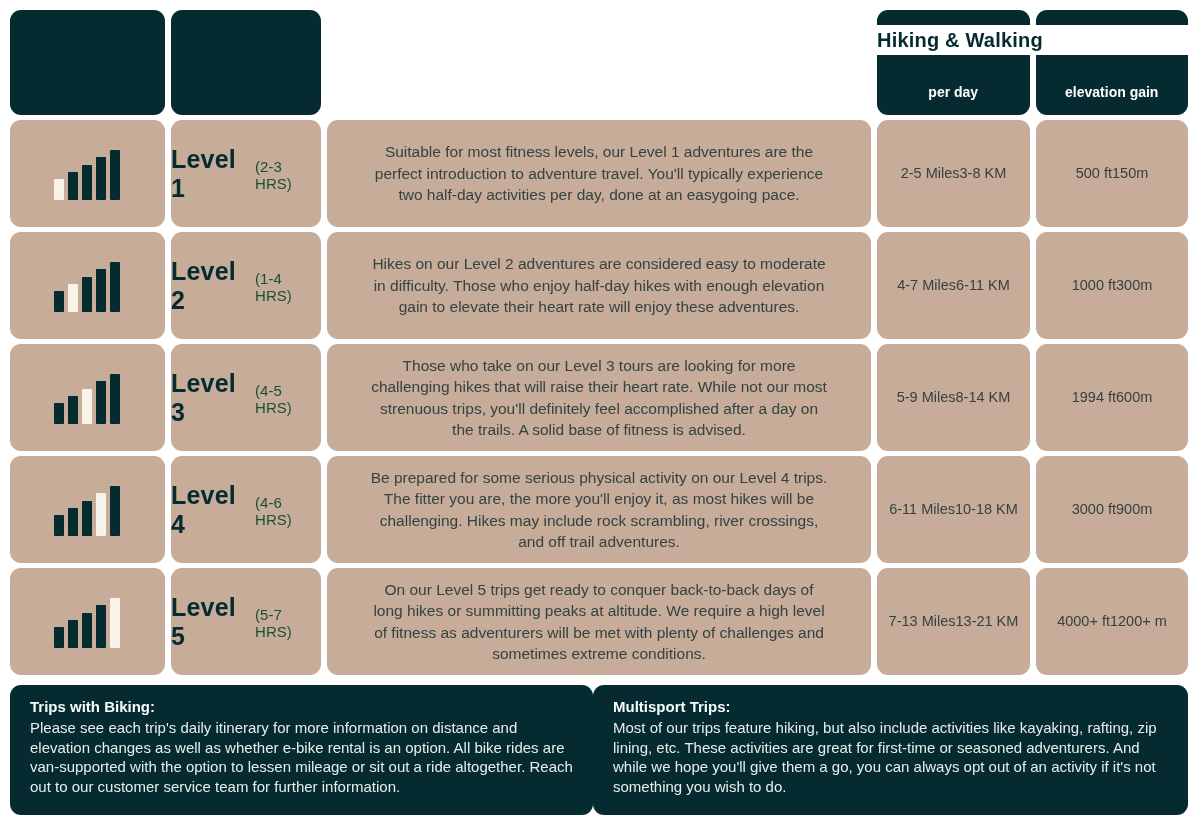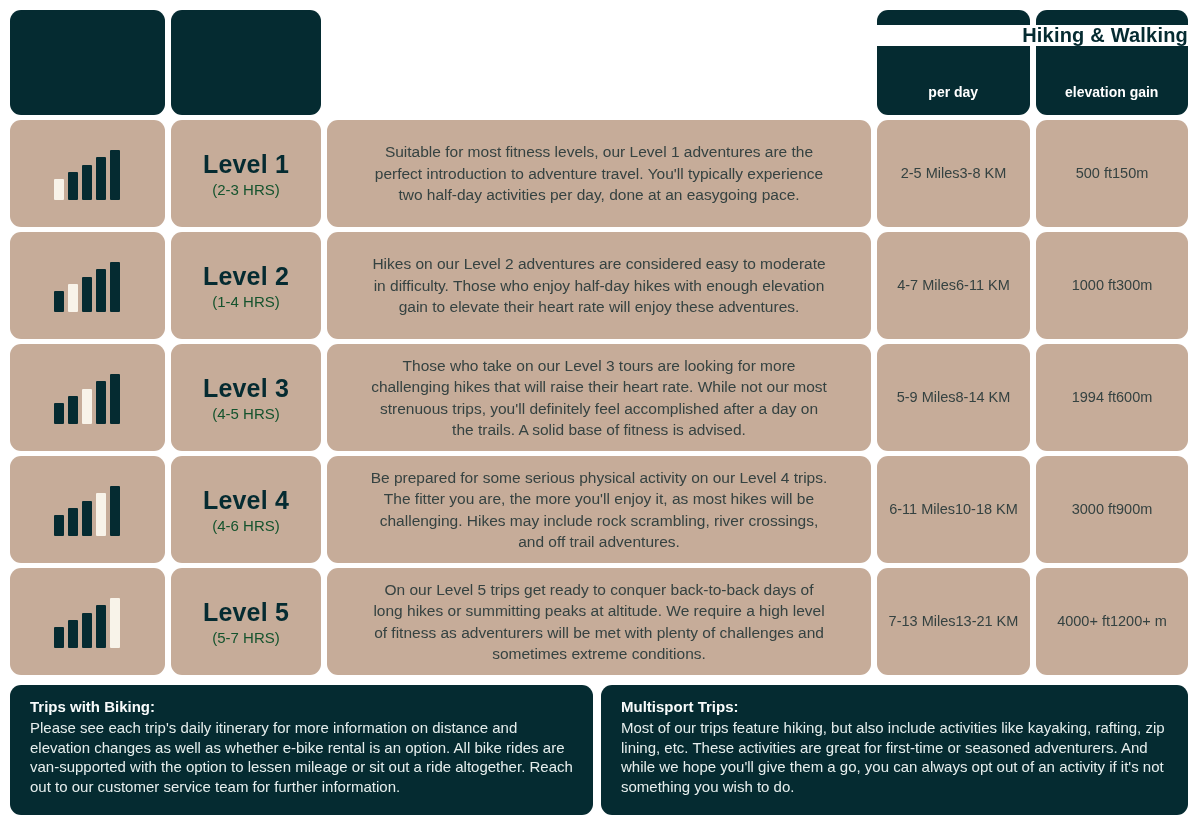--- a/index.html
+++ b/index.html
@@ -34,47 +34,47 @@
     color:var(--white);font-size:20px;font-weight:bold;letter-spacing:.2px;
   }
   .hw-wrap{grid-column:4 / 6;position:relative;display:flex;gap:6px;}
   .hw-col{
     flex:1;background:var(--dark);border-radius:11px;
     display:flex;flex-direction:column;justify-content:flex-end;align-items:center;
     padding-bottom:13px;
     color:var(--white);font-size:14px;font-weight:bold;text-align:center;line-height:1.45;gap:36px;
   }
   .hw-band{
-    position:absolute;left:0;right:0;top:15px;height:21px;
+    position:absolute;left:0;right:0;top:15px;height:30px;
     background:var(--white);z-index:2;
-    display:flex;align-items:center;justify-content:flex-end;
+    display:flex;align-items:center;justify-content:flex-start;
   }
   .hw-title{color:var(--dark);font-size:20px;font-weight:bold;letter-spacing:.2px;}
 
   
   .icon-cell{display:flex;align-items:center;justify-content:center;}
   .bars{width:68px;height:52px;display:block;}
   .level-cell{
-    display:flex;flex-direction:column;align-items:center;justify-content:center;
+    display:flex;flex-direction:row;align-items:center;justify-content:center;
     color:var(--dark);text-align:left;
   }
   .level-title{font-size:25px;font-weight:bold;letter-spacing:.2px;}
   .level-hours{font-size:15px;margin-top:2px;color:#14532d;}
   .desc-cell{
     display:flex;align-items:center;justify-content:center;
     padding:8px 41px;text-align:center;
     color:var(--text);font-size:15.5px;line-height:1.38;
   }
   .stat-cell{
     display:flex;flex-direction:row;align-items:center;justify-content:center;
     color:var(--text);font-size:14.5px;line-height:1.5;text-align:center;
   }
 
   
-  .footers{display:flex;gap:8px;margin-top:10px;}
+  .footers{display:flex;gap:0;margin-top:10px;}
   .footer-box{
     background:var(--dark);border-radius:11px;height:130px;
     padding:12px 20px 12px 20px;color:var(--footer-text);
     font-size:15px;line-height:1.32;
   }
   .footer-left{width:583px;}
   .footer-right{flex:1;}
   .footer-title{font-weight:bold;color:#f8fbfb;margin-bottom:1px;}
 </style>
 </head>

